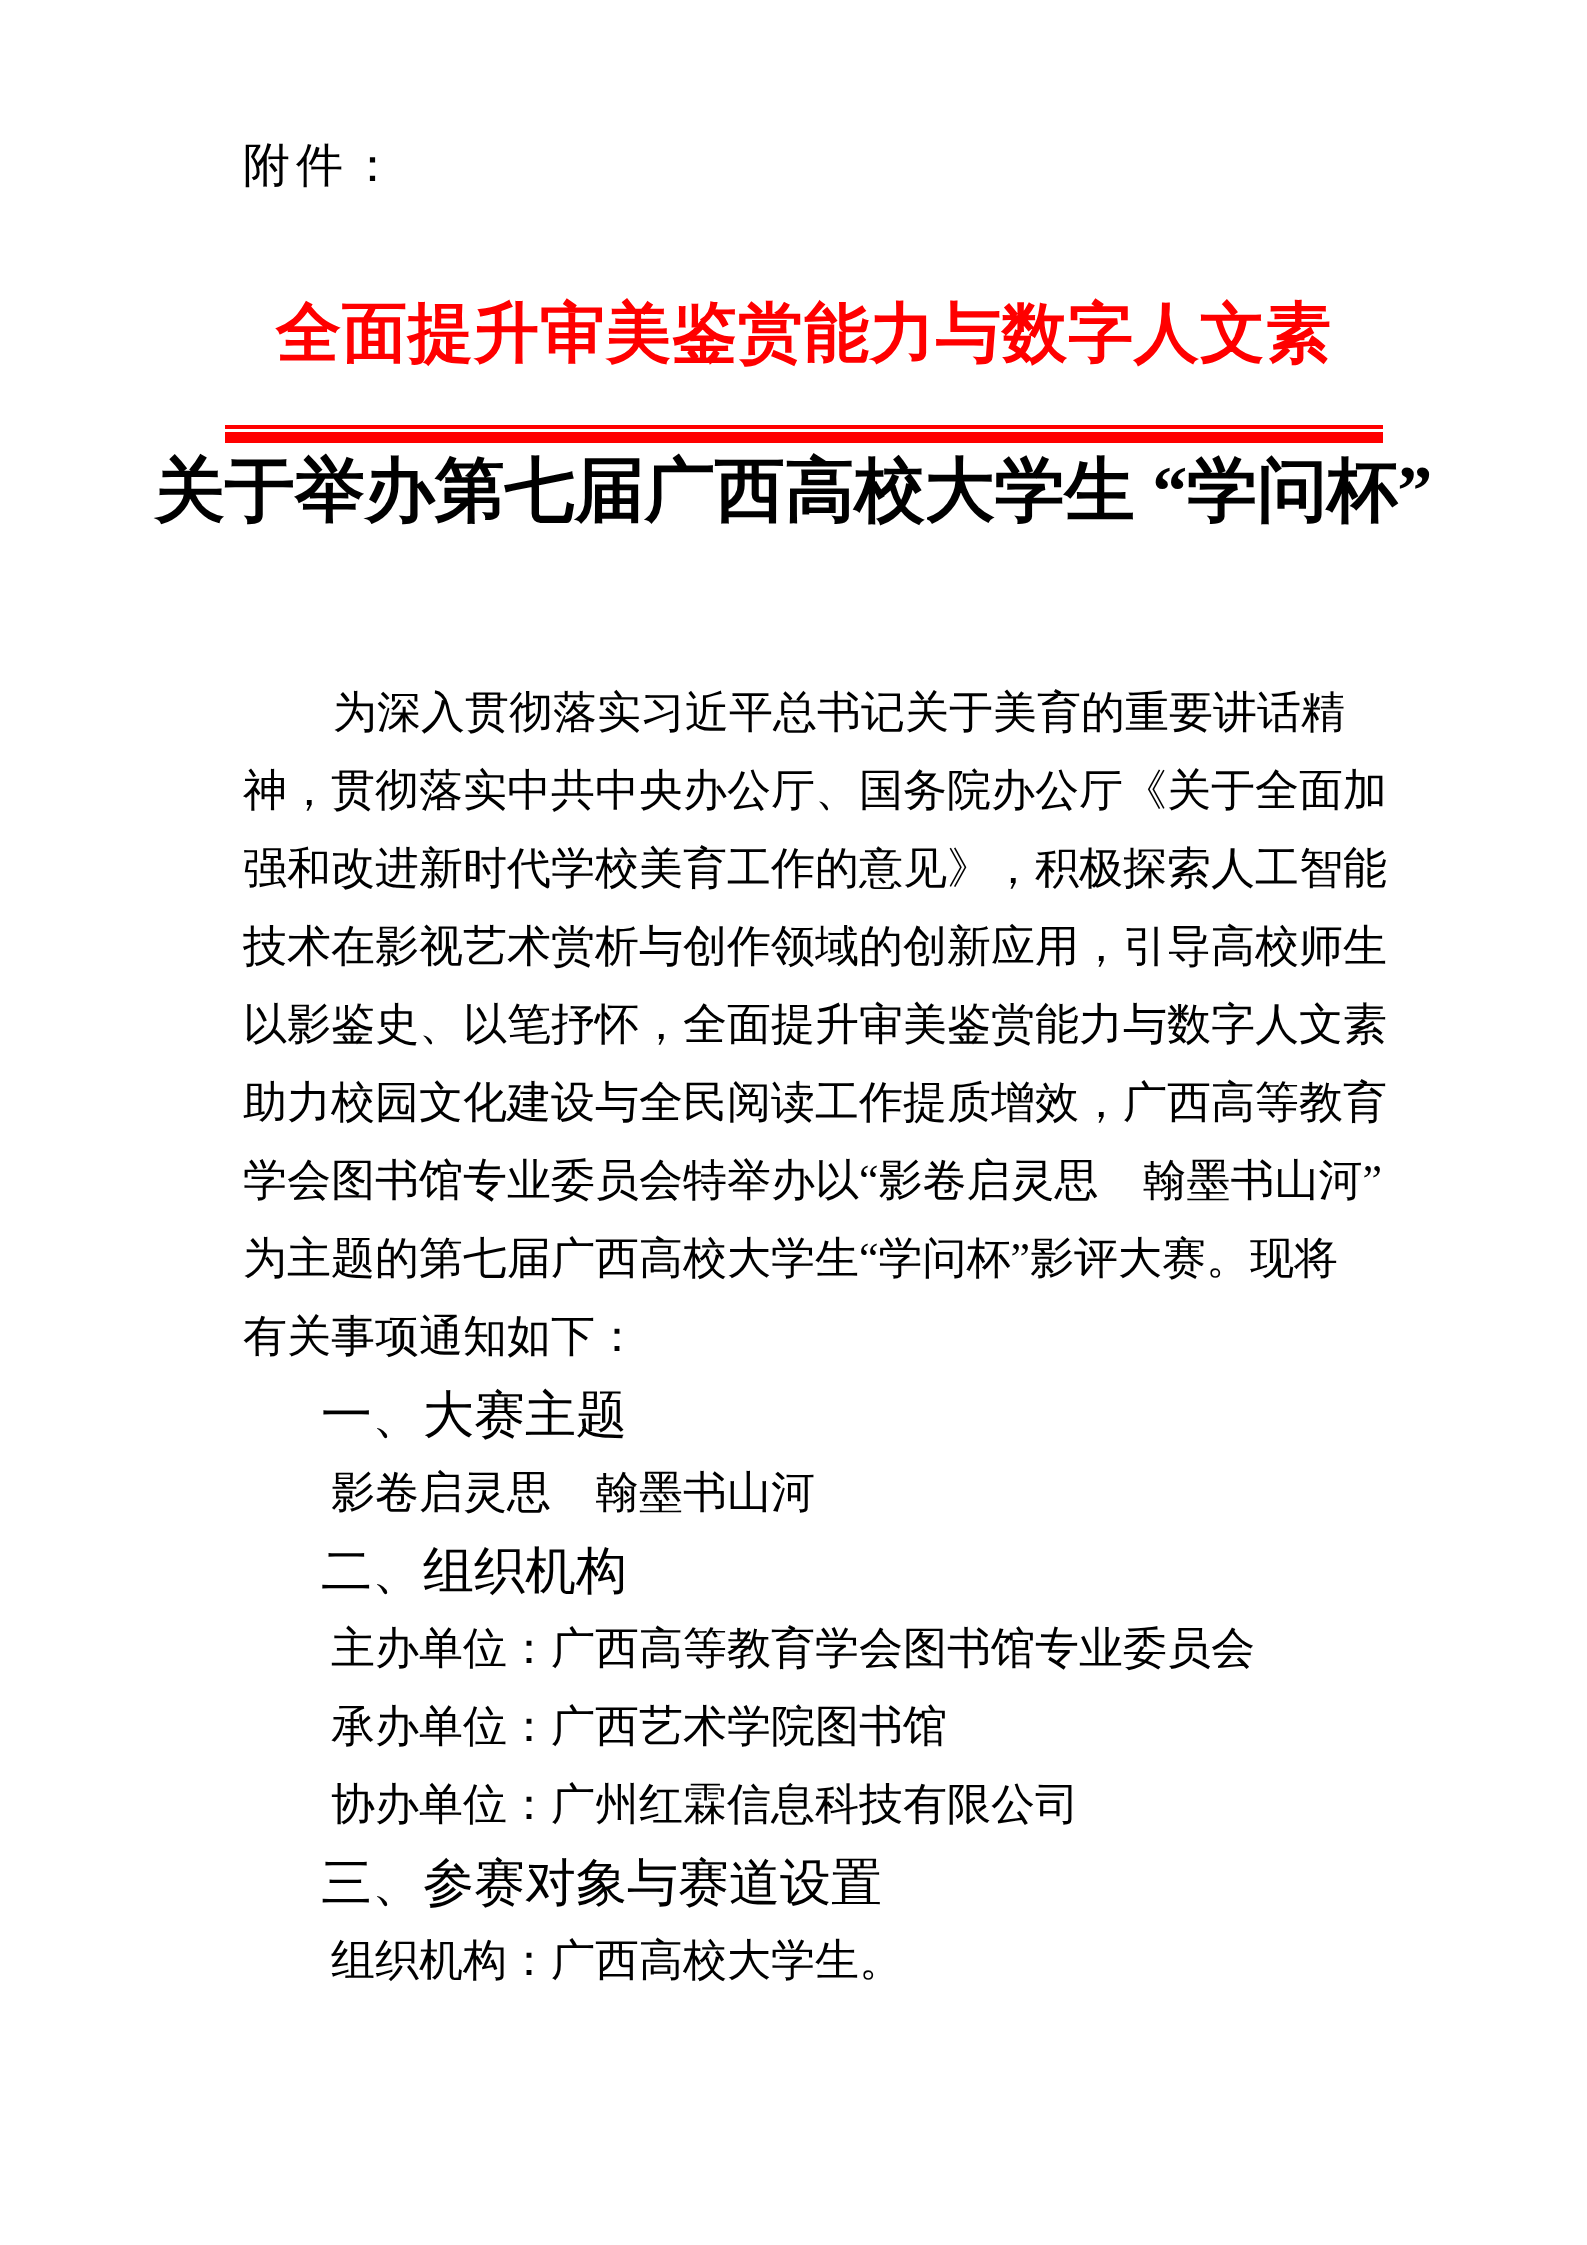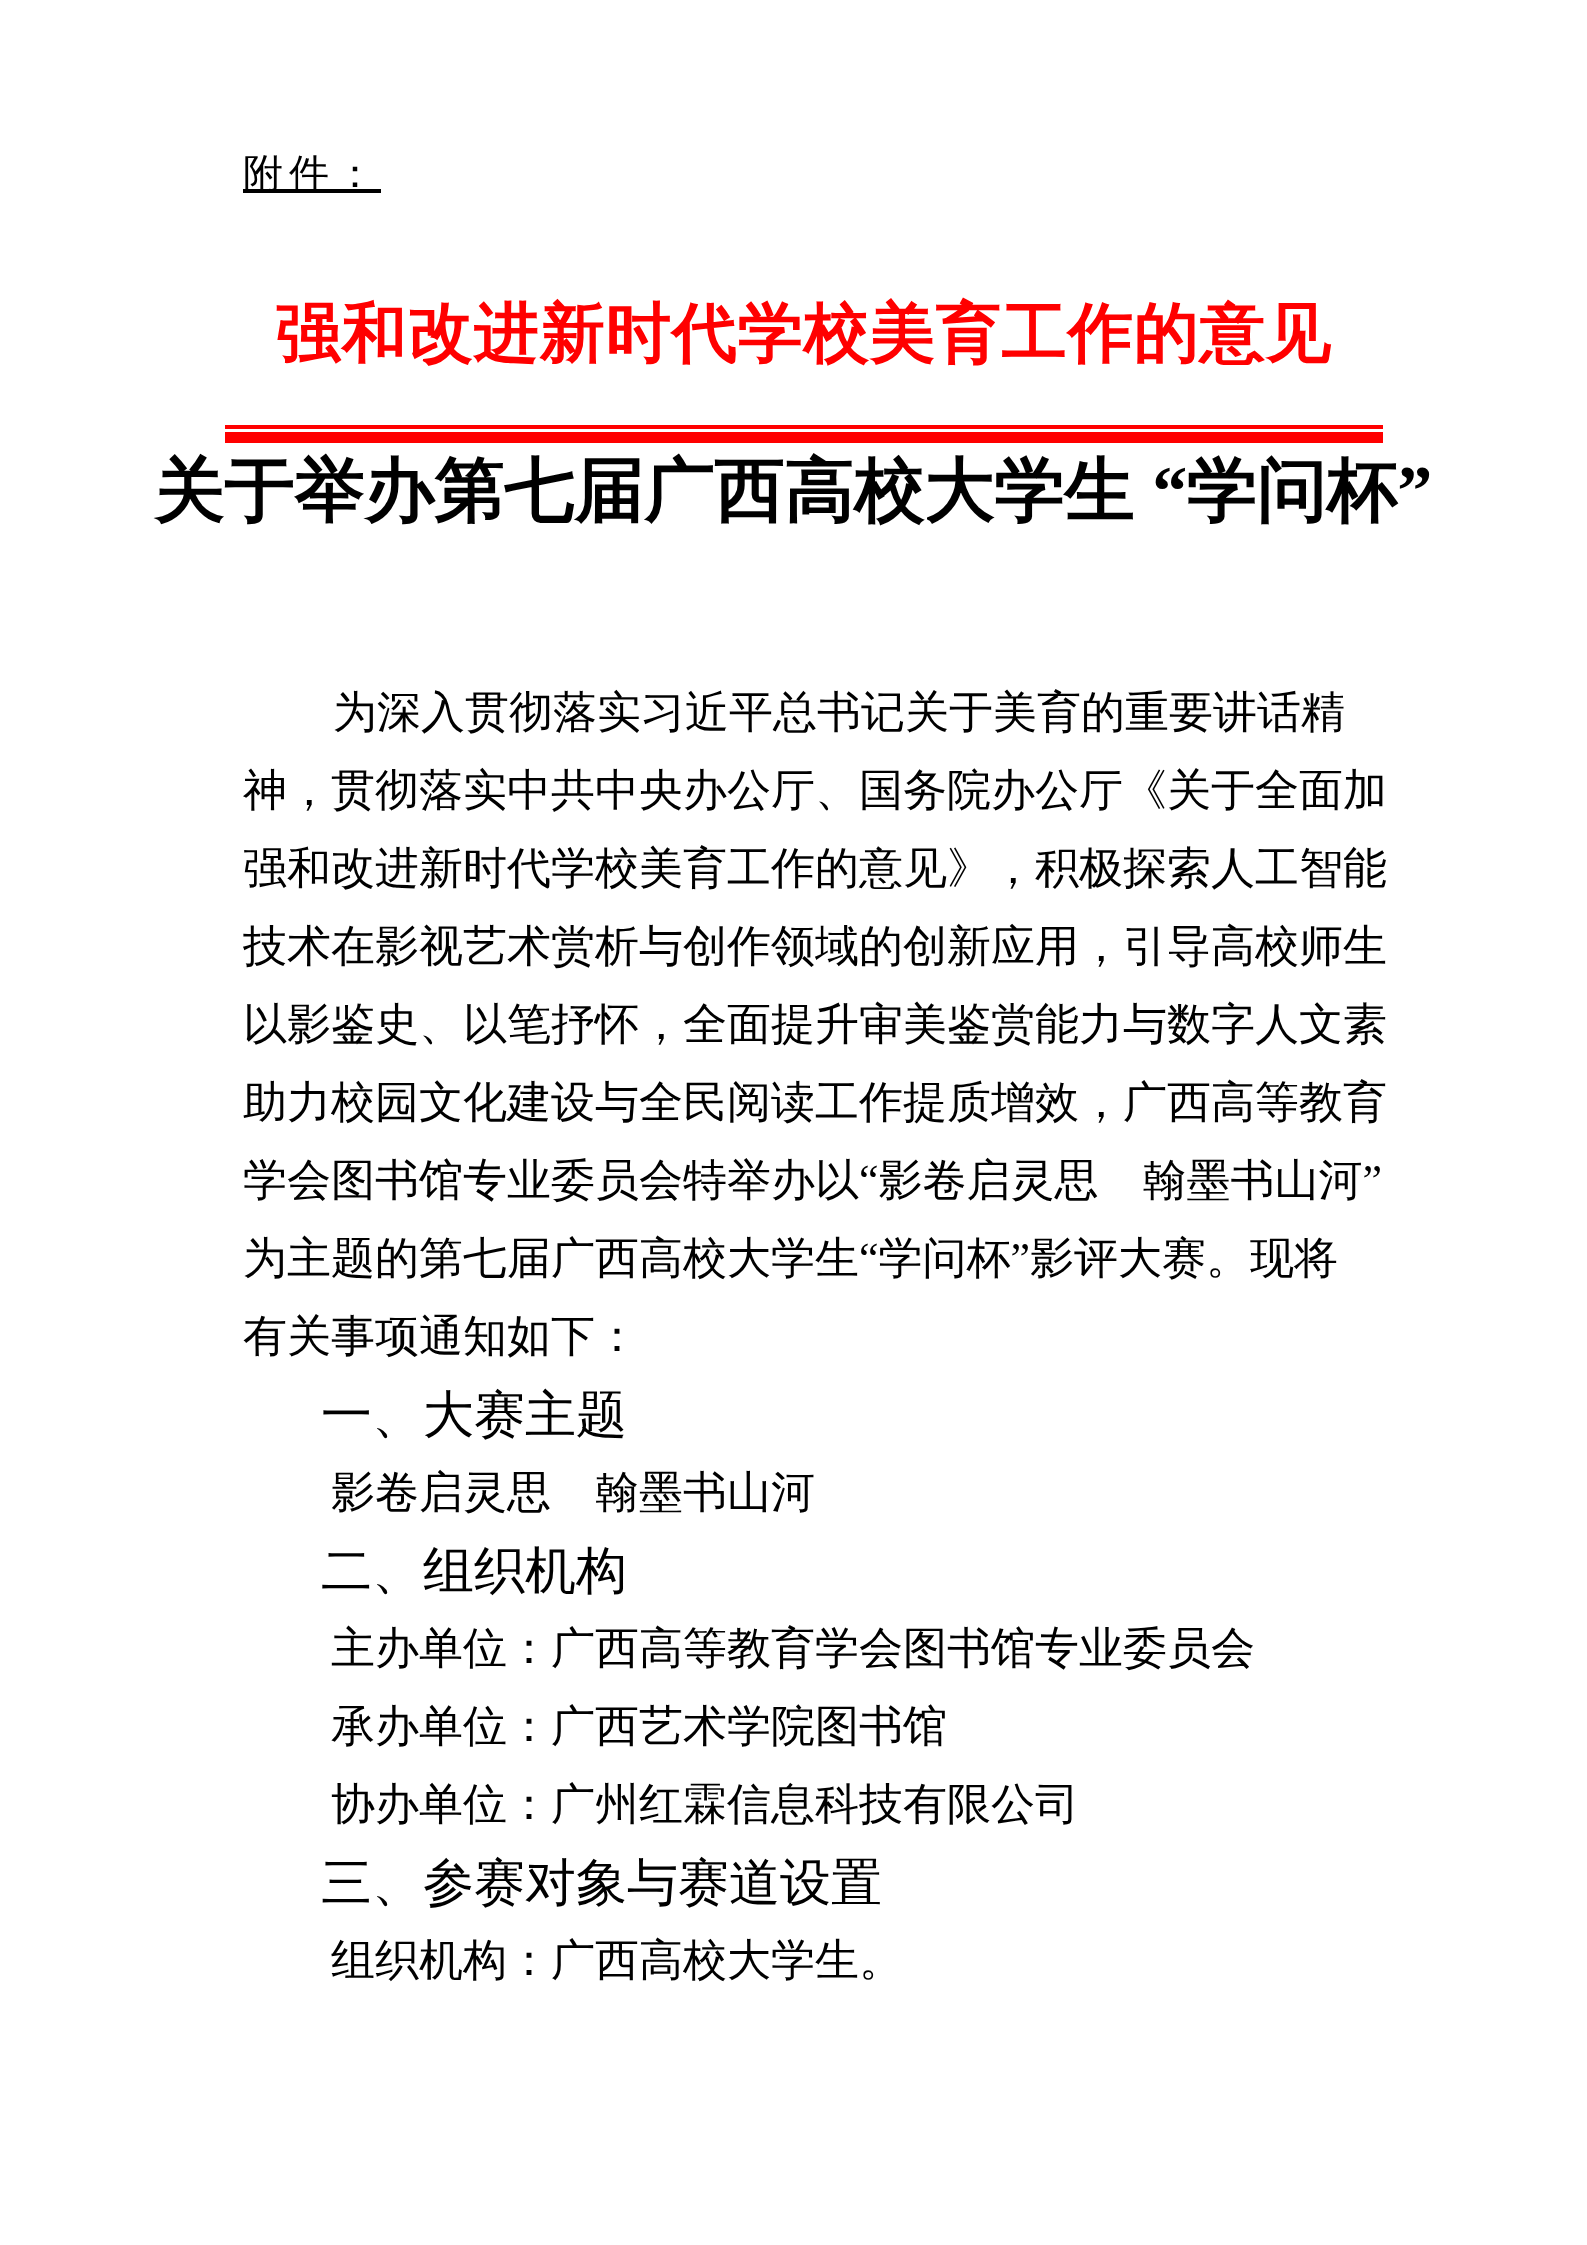--- a/index.html
+++ b/index.html
@@ -12,24 +12,23 @@
     height: 2245px;
     background: var(--page-bg, #ffffff);
     color: var(--text-black, #000000);
     font-family: "Liberation Serif", "DejaVu Serif", serif;
     overflow: hidden;
   }
 
   .attachment-label {
     position: absolute;
     left: 243px;
-    top: 146px;
-    font-size: 40px;
+    top: 134px;
+    font-size: 47px;
     letter-spacing: 6px;
-    text-decoration: underline;
   }
 
   .org-title {
     position: absolute;
     left: 225px;
     top: 289px;
     width: 1158px;
     text-align: center;
     font-size: 65px;
     font-weight: 700;
@@ -85,21 +84,21 @@
     white-space: nowrap;
   }
 </style>
 </head>
 <body>
 
 <div class="page">
 
   <div class="attachment-label">附件：</div>
 
-  <div class="org-title">强和改进新时代学校美育工作的意见</div>
+  <div class="org-title">全面提升审美鉴赏能力与数字人文素</div>
 
   <div class="red-rule">
     <div class="red-rule-thin"></div>
     <div class="red-rule-gap"></div>
     <div class="red-rule-thick"></div>
   </div>
 
   <div class="doc-title">
     <div class="title-line">关于举办第七届广西高校大学生 “学问杯”</div>
   </div>

